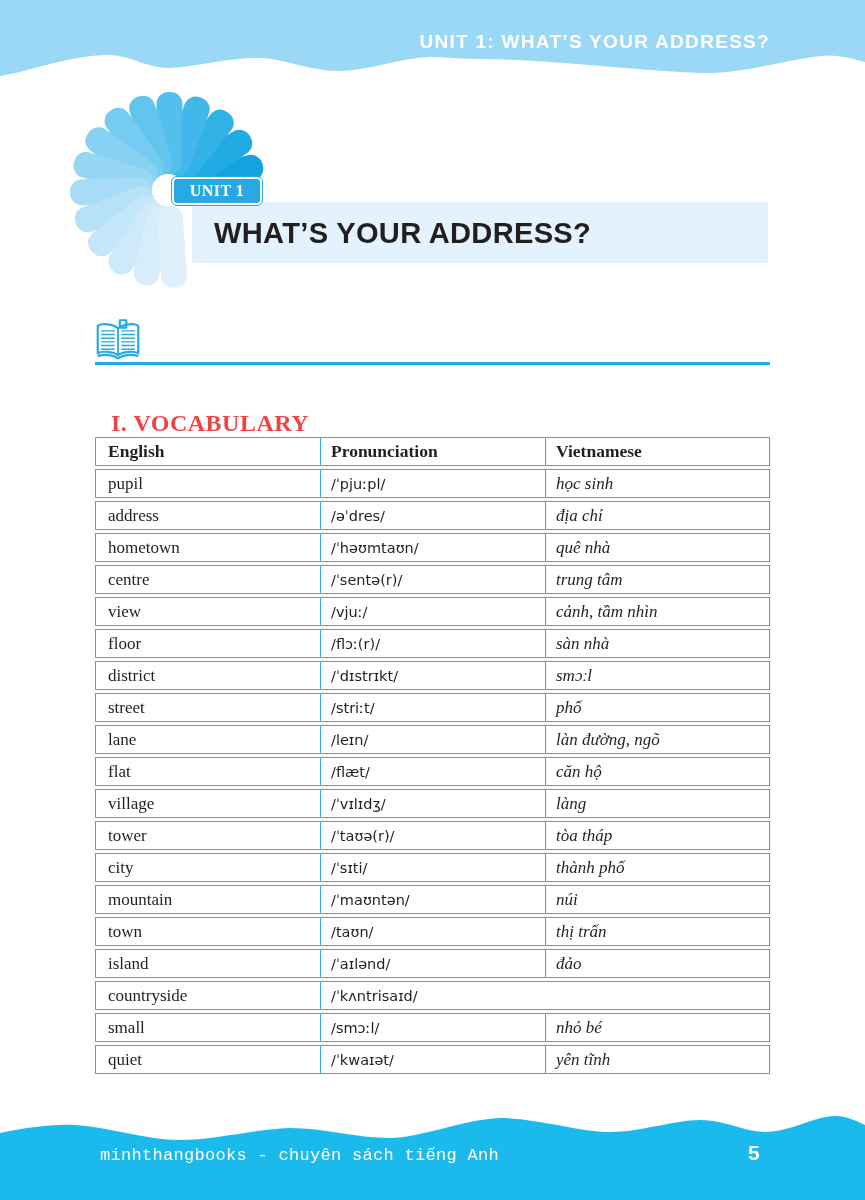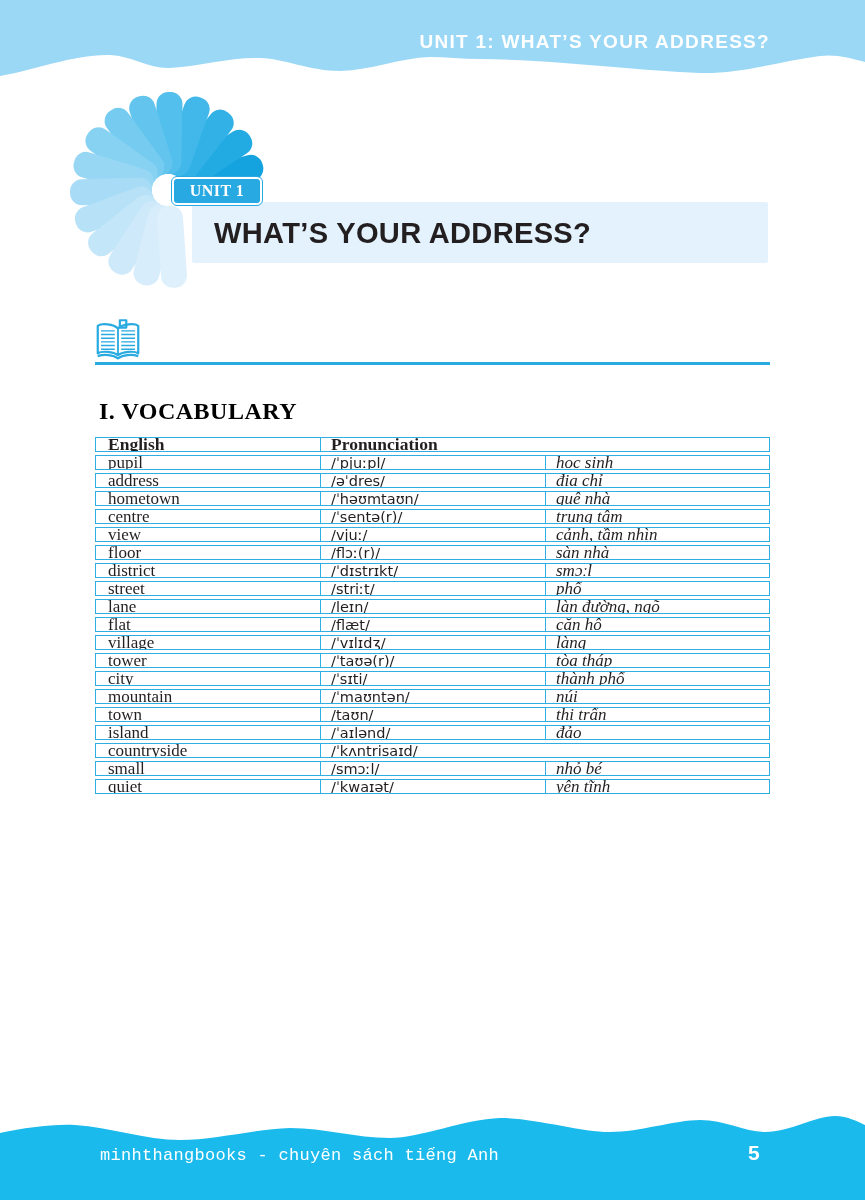--- a/index.html
+++ b/index.html
@@ -40,28 +40,28 @@
   .part-heading{position:absolute;left:95px;top:316px;width:675px;height:46px;
     display:flex;align-items:center;}
   .part-heading .book{flex:0 0 auto;margin-top:2px;}
   .part-heading .ph-text{
     margin-left:14px;font-size:25px;font-weight:900;color:#231F20;
     letter-spacing:.3px;font-family:"Liberation Sans",sans-serif;
   }
   .part-rule{position:absolute;left:95px;top:362px;width:675px;height:3px;background:#29ABE2;}
   
   .vocab-heading{
-    position:absolute;left:95px;top:394px;margin:4px;
+    position:absolute;left:95px;top:394px;margin:16px;
     font-family:"Liberation Serif",serif;font-weight:700;font-size:24px;
-    color:#000000;letter-spacing:.5px;
+    color:#ef4444;letter-spacing:.5px;
   }
   
   .vocab-table{position:absolute;left:95px;top:437px;width:675px;}
   .t-row{
-    display:flex;height:15px;box-sizing:border-box;
+    display:flex;height:29px;box-sizing:border-box;
     border:1.6px solid #2FAEE3;margin-bottom:3px;align-items:stretch;
     background:#ffffff;
   }
   .t-row .c{
     display:flex;align-items:center;box-sizing:border-box;
     color:#231F20;overflow:hidden;white-space:nowrap;
   }
   .c.en{width:224px;padding-left:12px;font-family:"Liberation Serif",serif;font-size:17px;}
   .c.ipa{width:225px;padding-left:10px;border-left:1.6px solid #2FAEE3;
     font-family:"DejaVu Sans",sans-serif;font-size:14.5px;}
@@ -137,20 +137,21 @@
     </svg>
   </div>
   <div class="part-rule"></div>
 
   <h2 class="vocab-heading">I. VOCABULARY</h2>
 
   <div class="vocab-table">
     <div class="t-row head">
       <div class="c en">English</div>
       <div class="c ipa">Pronunciation</div>
+      <div class="c vi">Vietnamese</div>
     </div>
 
     <div class="t-row">
       <div class="c en">pupil</div>
       <div class="c ipa">/ˈpjuːpl/</div>
       <div class="c vi">học sinh</div>
     </div>
     <div class="t-row">
       <div class="c en">address</div>
       <div class="c ipa">/əˈdres/</div>

